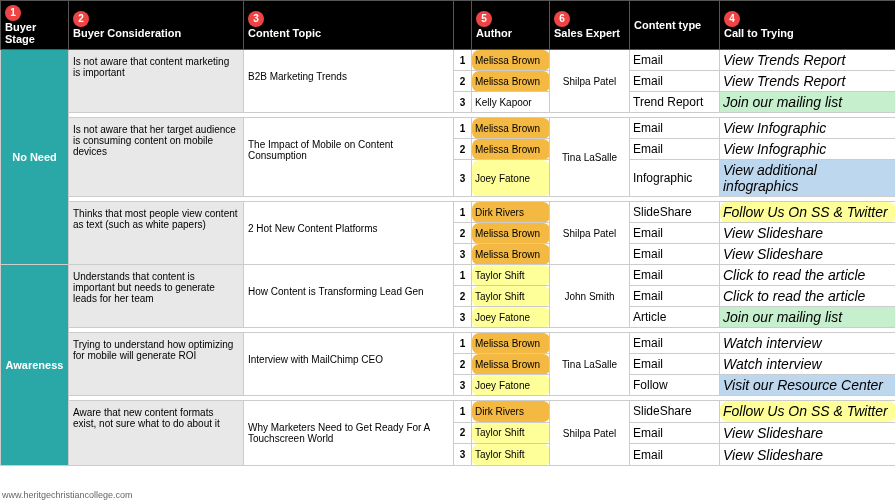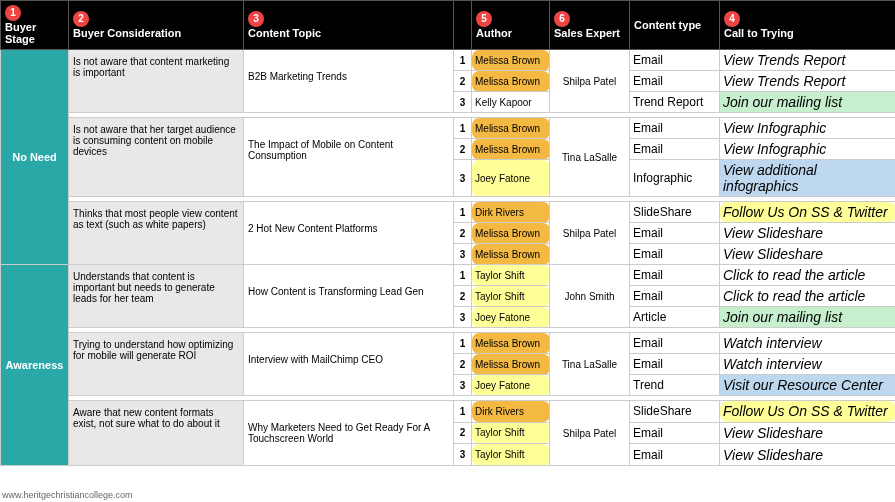--- a/index.html
+++ b/index.html
@@ -281,21 +281,21 @@
         </tr>
         <tr>
           <td class="num-cell">2</td>
           <td class="author-cell author-brown">Melissa Brown</td>
           <td class="content-type-cell">Email</td>
           <td class="cta-cell cta-white">Watch interview</td>
         </tr>
         <tr>
           <td class="num-cell">3</td>
           <td class="author-cell author-joey">Joey Fatone</td>
-          <td class="content-type-cell">Trend</td>
+          <td class="content-type-cell">Follow</td>
           <td class="cta-cell cta-blue">Visit our Resource Center</td>
         </tr>
         <tr>
           <td colspan="7" style="height: 5px; background: rgb(255, 255, 255); border-top: none; border-right: 1px solid rgb(204, 204, 204); border-bottom: none; border-left: 1px solid rgb(204, 204, 204); border-image: initial;"></td>
         </tr>
         <tr>
           <td class="buyer-consideration-cell" rowspan="3">Aware that new content formats exist, not sure what to do about it</td>
           <td class="content-topic-cell" rowspan="3">Why Marketers Need to Get Ready For A Touchscreen World</td>
           <td class="num-cell">1</td>
           <td class="author-cell author-dirk">Dirk Rivers</td>

